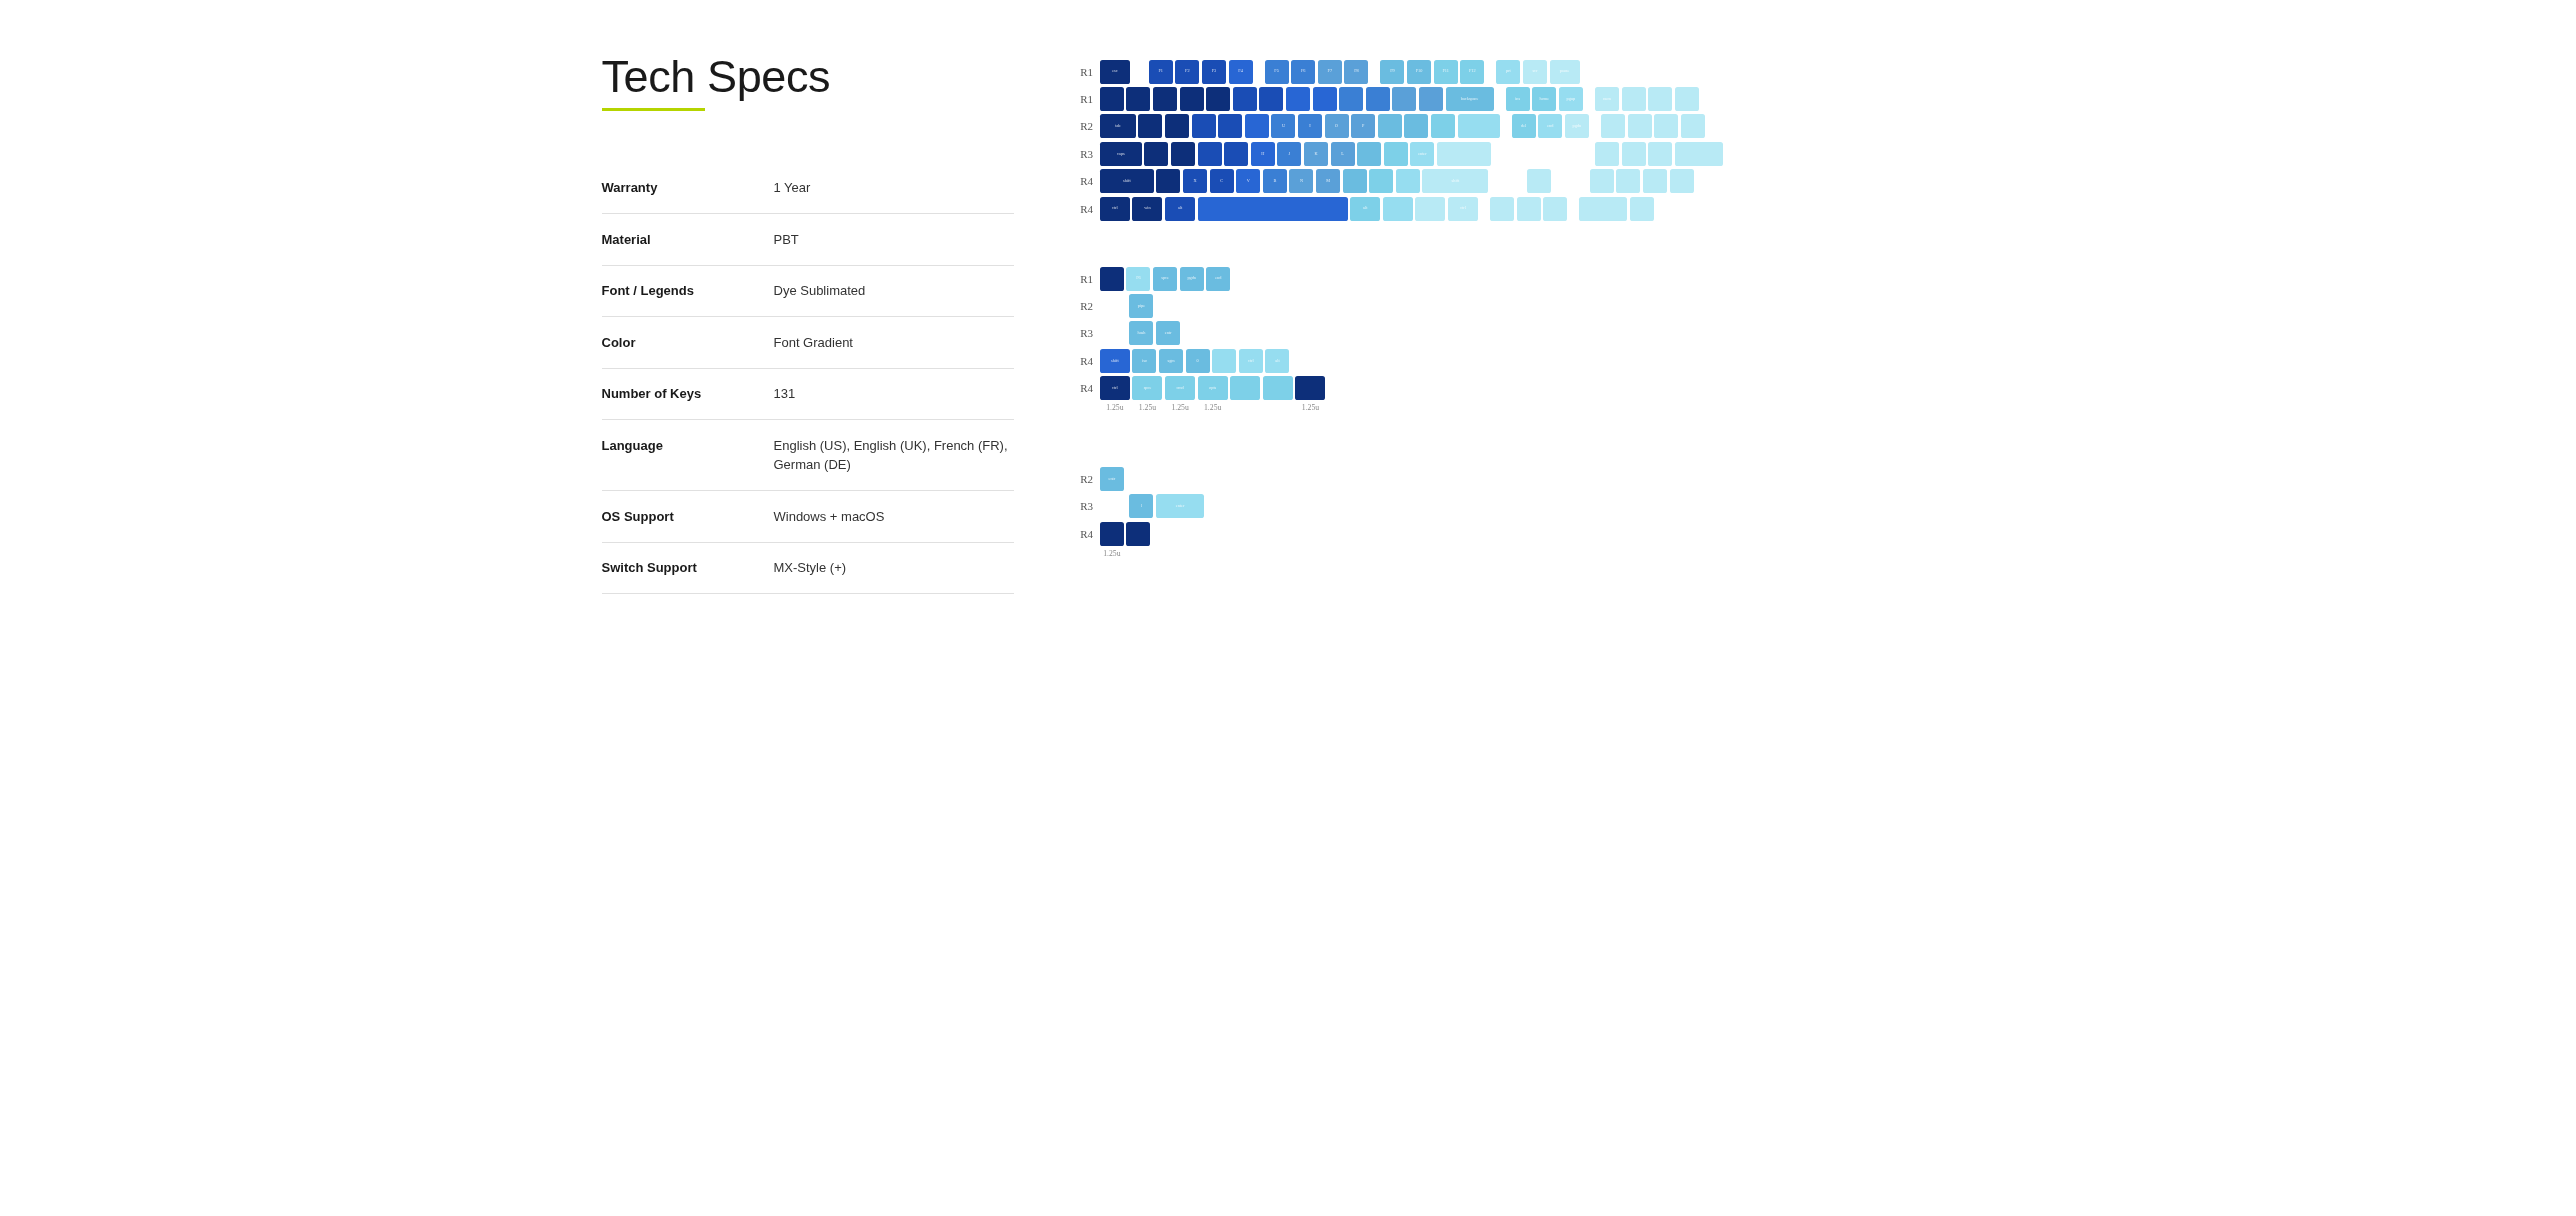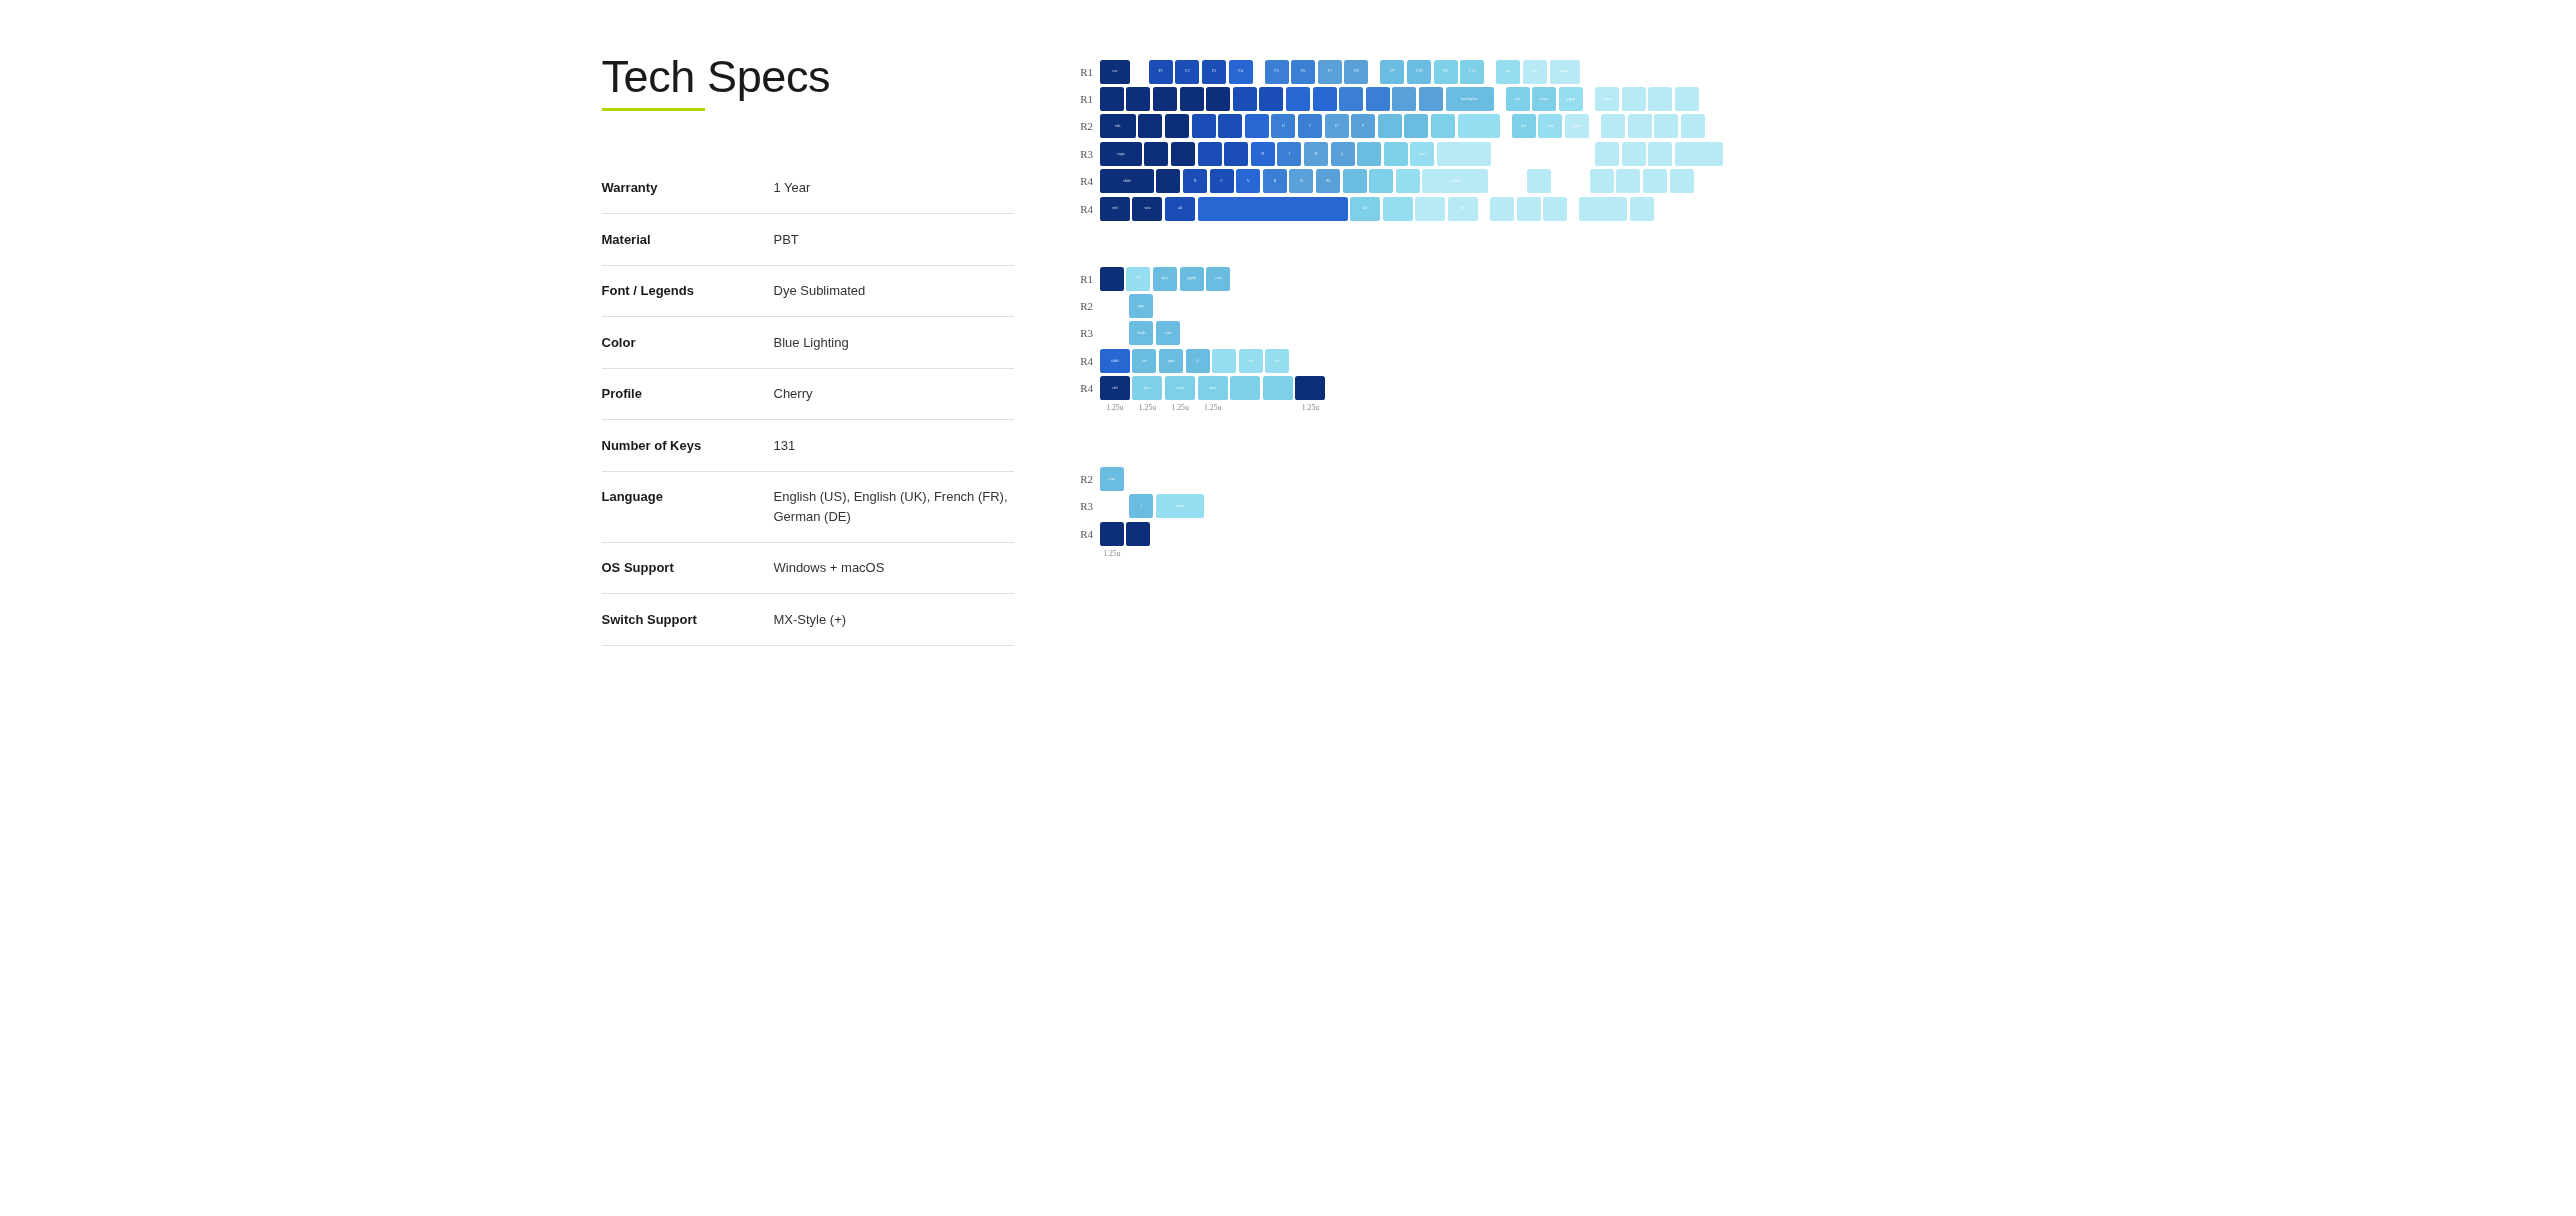--- a/index.html
+++ b/index.html
@@ -172,25 +172,21 @@
           <tr class="spec-row">
       <td class="spec-label">Material</td>
       <td class="spec-value">PBT</td>
     </tr>
           <tr class="spec-row">
       <td class="spec-label">Font / Legends</td>
       <td class="spec-value">Dye Sublimated</td>
     </tr>
           <tr class="spec-row">
       <td class="spec-label">Color</td>
-      <td class="spec-value">Blue Lighting</td>
-    </tr>
-          <tr class="spec-row">
-      <td class="spec-label">Profile</td>
-      <td class="spec-value">Cherry</td>
+      <td class="spec-value">Font Gradient</td>
     </tr>
           <tr class="spec-row">
       <td class="spec-label">Number of Keys</td>
       <td class="spec-value">131</td>
     </tr>
           <tr class="spec-row">
       <td class="spec-label">Language</td>
       <td class="spec-value">English (US), English (UK), French (FR), German (DE)</td>
     </tr>
           <tr class="spec-row">

